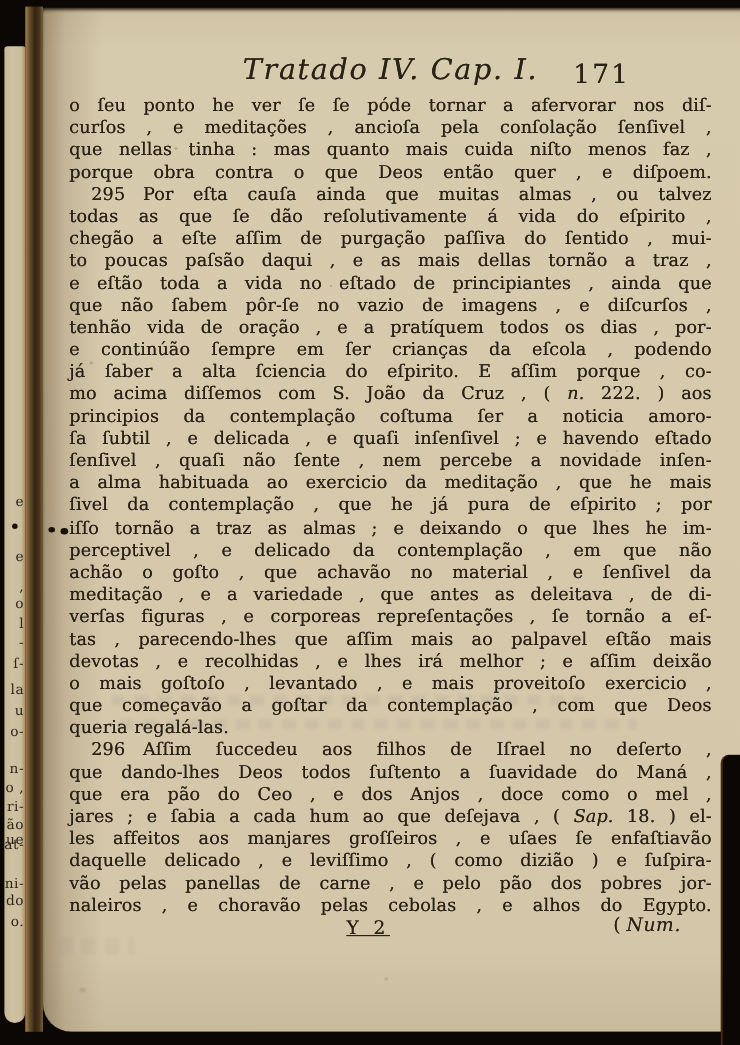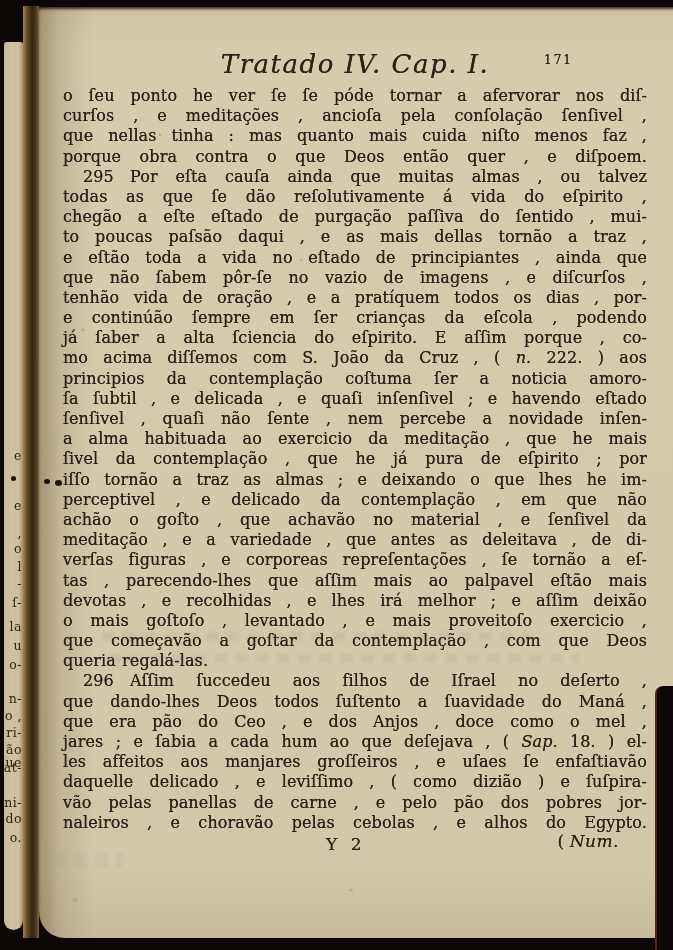--- a/index.html
+++ b/index.html
@@ -67,39 +67,39 @@
   .textblock { position:absolute; left:24px; top:41px; width:584px; }
 
   .page-header { position:relative; height:38px; }
   .header-title {
     position:absolute; left:50%; transform:translateX(-50%);
     top:0; font-style:italic; font-size:26px; line-height:32px;
     color:#2a221742; color:#2a2217; letter-spacing:1.5px; white-space:nowrap;
     text-shadow:0 0 .5px rgba(42,34,23,.8);
   }
   .header-pagenum {
-    position:absolute; right:74px; top:5px; font-size:12px; color:#2a2217;
+    position:absolute; right:74px; top:5px; font-size:24px; color:#2a2217;
     letter-spacing:2px; text-shadow:0 0 .5px rgba(42,34,23,.8);text-align:right;
   }
 
   .body-text { margin-top:0; color:#292117; font-size:16px; }
   .line {
     height:20.2px; line-height:20.2px; white-space:nowrap;
     text-align:justify; text-align-last:justify; -moz-text-align-last:justify;
     text-shadow:0 0 .55px rgba(41,33,23,.85);
     word-spacing:1px; letter-spacing:.1px;
   }
   .line.indent { text-indent:20px; }
   .line.flush { text-align-last:left; -moz-text-align-last:left; }
   .line i { font-style:italic; }
 
   .page-footer { position:relative; height:24px; margin-top:1px; }
   .footer-signature {
-    position:absolute; left:263px; top:0; font-size:17px; color:#2a2217;
-    letter-spacing:4px; text-shadow:0 0 .5px rgba(42,34,23,.8);
+    position:absolute; left:252px; top:0; font-size:17px; color:#2a2217;
+    letter-spacing:4px; text-shadow:0 0 .5px rgba(42,34,23,.8);text-decoration:underline;
   }
   .footer-catchword {
     position:absolute; right:28px; top:-3px; font-size:17px; color:#2a2217;
     text-shadow:0 0 .5px rgba(42,34,23,.8);
   }
   .footer-catchword i { font-style:italic; letter-spacing:.5px; }
 
   
   .ink-dot { position:absolute; background:#171108; border-radius:50%; }
   .dot-a { left:5px; top:472px; width:6px; height:5px; }
@@ -155,21 +155,21 @@
       </div>
 
       <div class="body-text">
 
       <div class="line">o ſeu ponto he ver ſe ſe póde tornar a afervorar nos diſ-</div>
           <div class="line">curſos , e meditações , ancioſa pela conſolação ſenſivel ,</div>
           <div class="line">que nellas tinha : mas quanto mais cuida niſto menos faz ,</div>
           <div class="line">porque obra contra o que Deos então quer , e diſpoem.</div>
           <div class="line indent">295 Por eſta cauſa ainda que muitas almas , ou talvez</div>
           <div class="line">todas as que ſe dão reſolutivamente á vida do eſpirito ,</div>
-          <div class="line">chegão a eſte eſtado de purgação paſſiva do ſentido , mui-</div>
+          <div class="line">chegão a eſte aſſim de purgação paſſiva do ſentido , mui-</div>
           <div class="line">to poucas paſsão daqui , e as mais dellas tornão a traz ,</div>
           <div class="line">e eſtão toda a vida no eſtado de principiantes , ainda que</div>
           <div class="line">que não ſabem pôr-ſe no vazio de imagens , e diſcurſos ,</div>
           <div class="line">tenhão vida de oração , e a pratíquem todos os dias , por-</div>
           <div class="line">e continúão ſempre em ſer crianças da eſcola , podendo</div>
           <div class="line">já ſaber a alta ſciencia do eſpirito. E aſſim porque , co-</div>
           <div class="line">mo acima diſſemos com S. João da Cruz , ( <i>n.</i> 222. ) aos</div>
           <div class="line">principios da contemplação coſtuma ſer a noticia amoro-</div>
           <div class="line">ſa ſubtil , e delicada , e quaſi inſenſivel ; e havendo eſtado</div>
           <div class="line">ſenſivel , quaſi não ſente , nem percebe a novidade inſen-</div>

